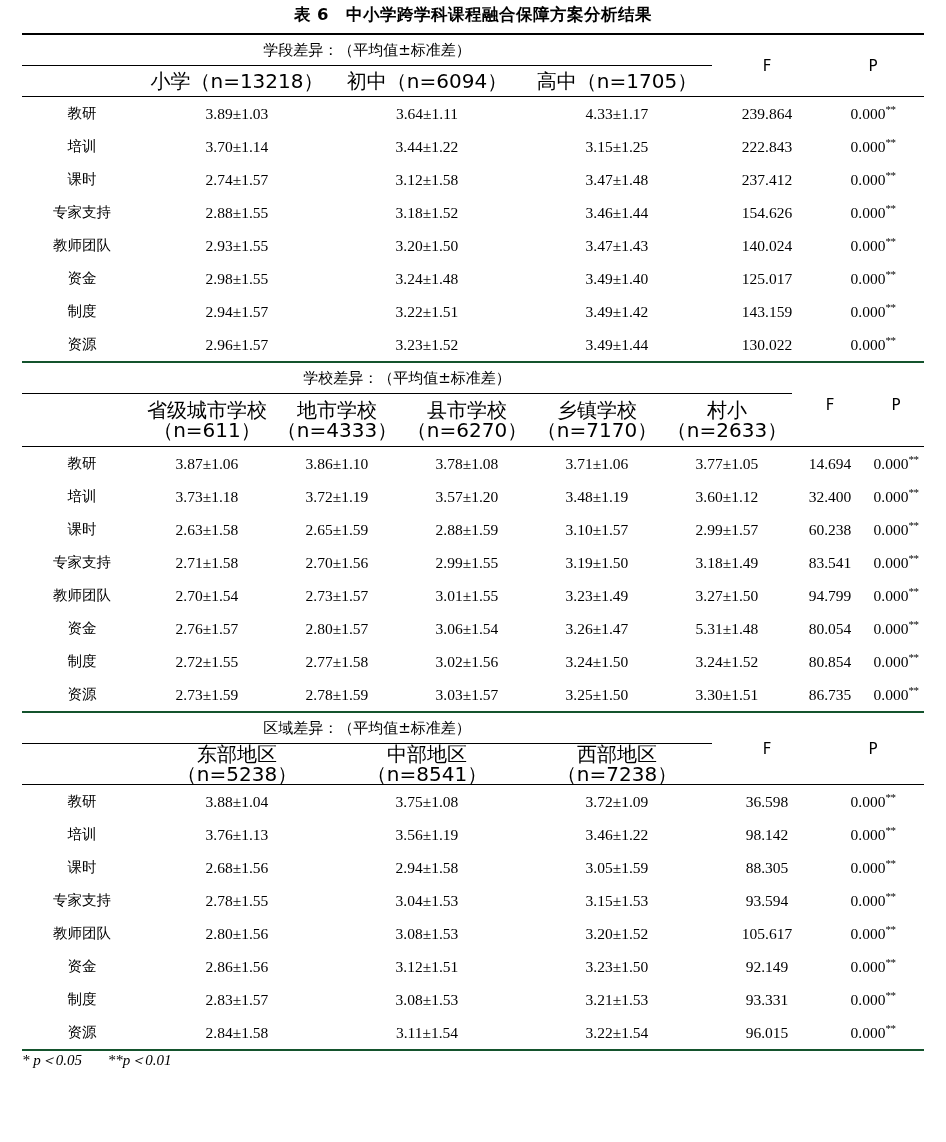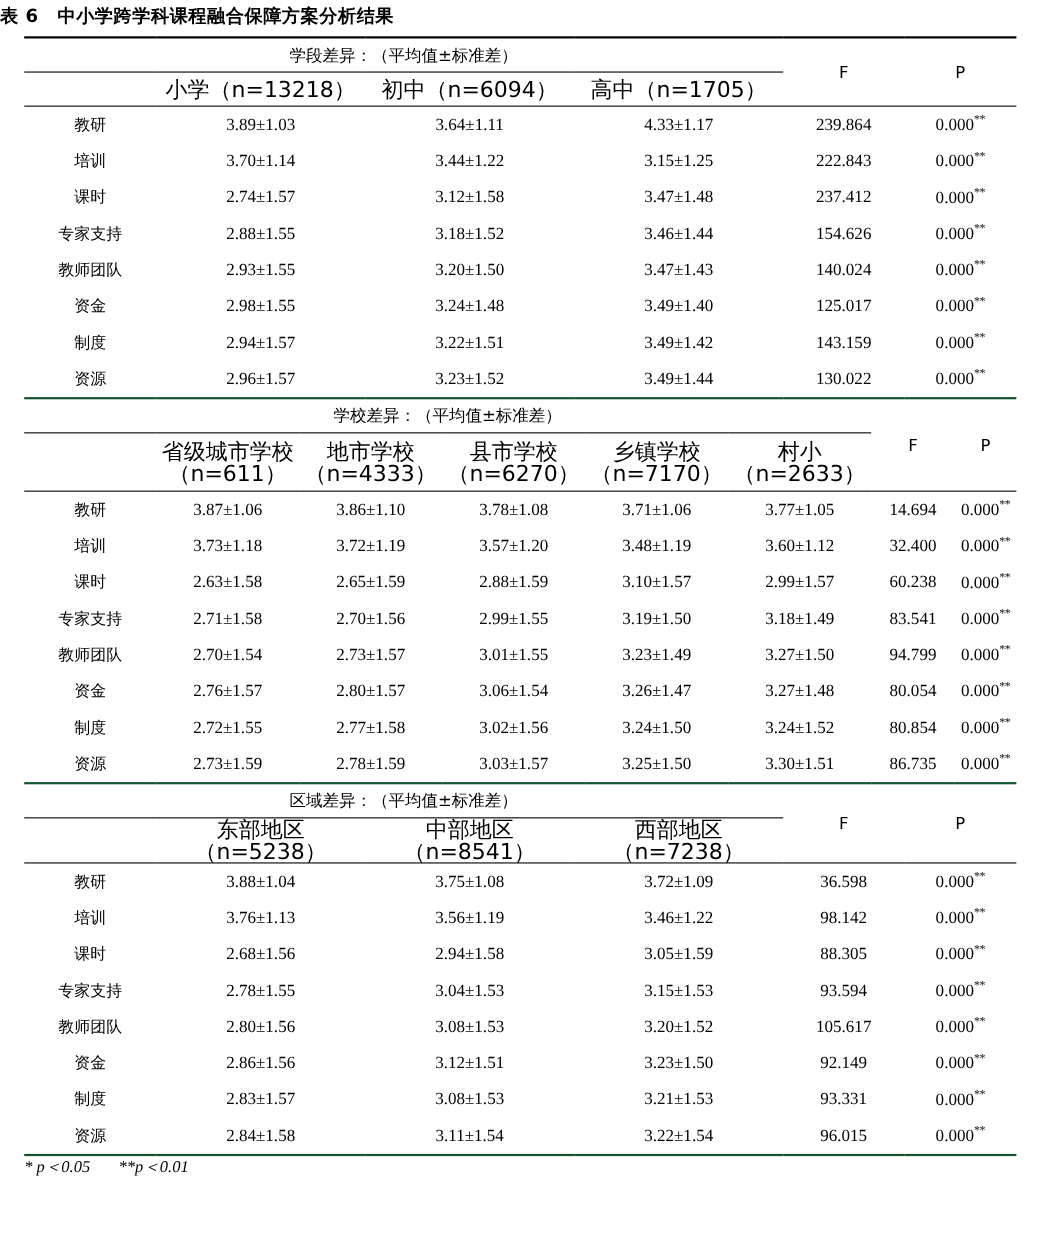--- a/index.html
+++ b/index.html
@@ -14,20 +14,21 @@
     color: #000000;
     position: relative;
     overflow: hidden;
   }
   .page {
     width: 946px;
     padding: 0;
     box-sizing: border-box;
   }
   .table-caption {
+    text-align: center;
     font-family: "DejaVu Sans", "Liberation Sans", sans-serif;
     font-weight: bold;
     font-size: 16.5px;
     letter-spacing: 0.5px;
     padding: 4px 0 7px 0;
   }
   table.main {
     border-collapse: collapse;
     width: 902px;
     margin: 0 auto;
@@ -282,21 +283,21 @@
         <td class="val">3.27±1.50</td>
         <td class="val f">94.799</td>
         <td class="val p"><span>0.000</span><span class="sup">**</span></td>
       </tr>
       <tr>
         <td class="rowlabel">资金</td>
         <td class="val">2.76±1.57</td>
         <td class="val">2.80±1.57</td>
         <td class="val">3.06±1.54</td>
         <td class="val">3.26±1.47</td>
-        <td class="val">3.27±1.48</td>
+        <td class="val">5.31±1.48</td>
         <td class="val f">80.054</td>
         <td class="val p"><span>0.000</span><span class="sup">**</span></td>
       </tr>
       <tr>
         <td class="rowlabel">制度</td>
         <td class="val">2.72±1.55</td>
         <td class="val">2.77±1.58</td>
         <td class="val">3.02±1.56</td>
         <td class="val">3.24±1.50</td>
         <td class="val">3.24±1.52</td>

